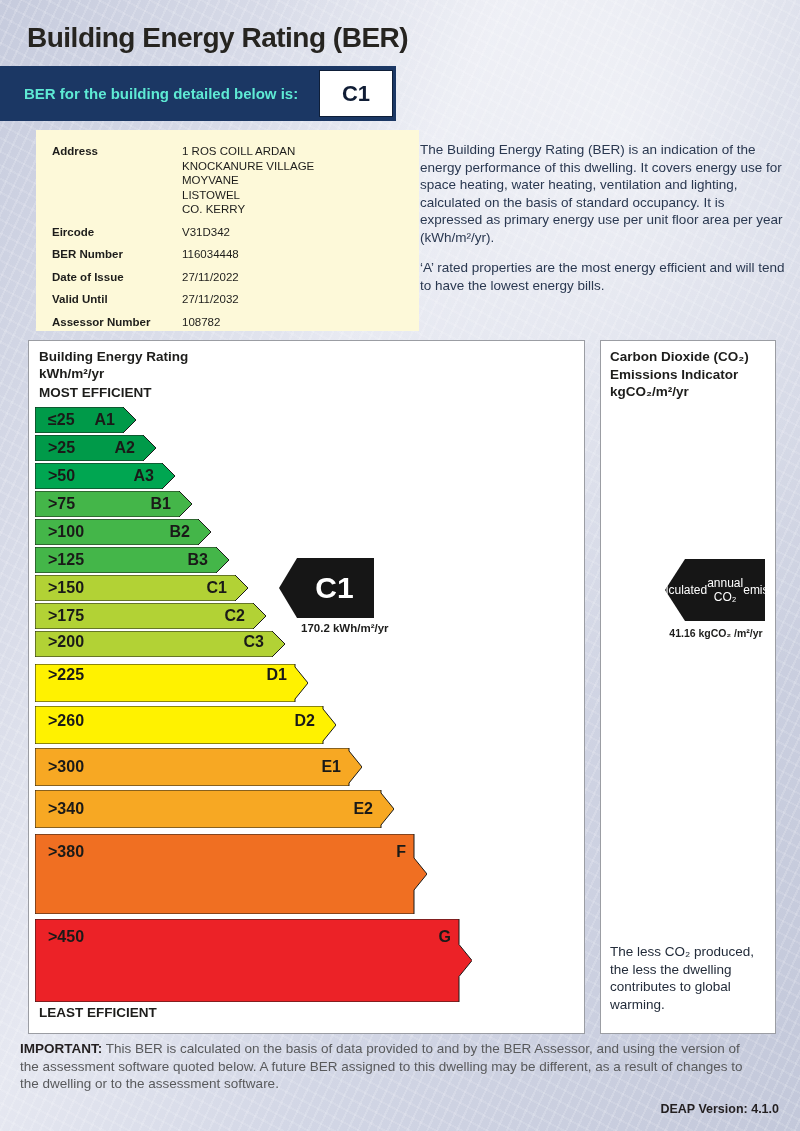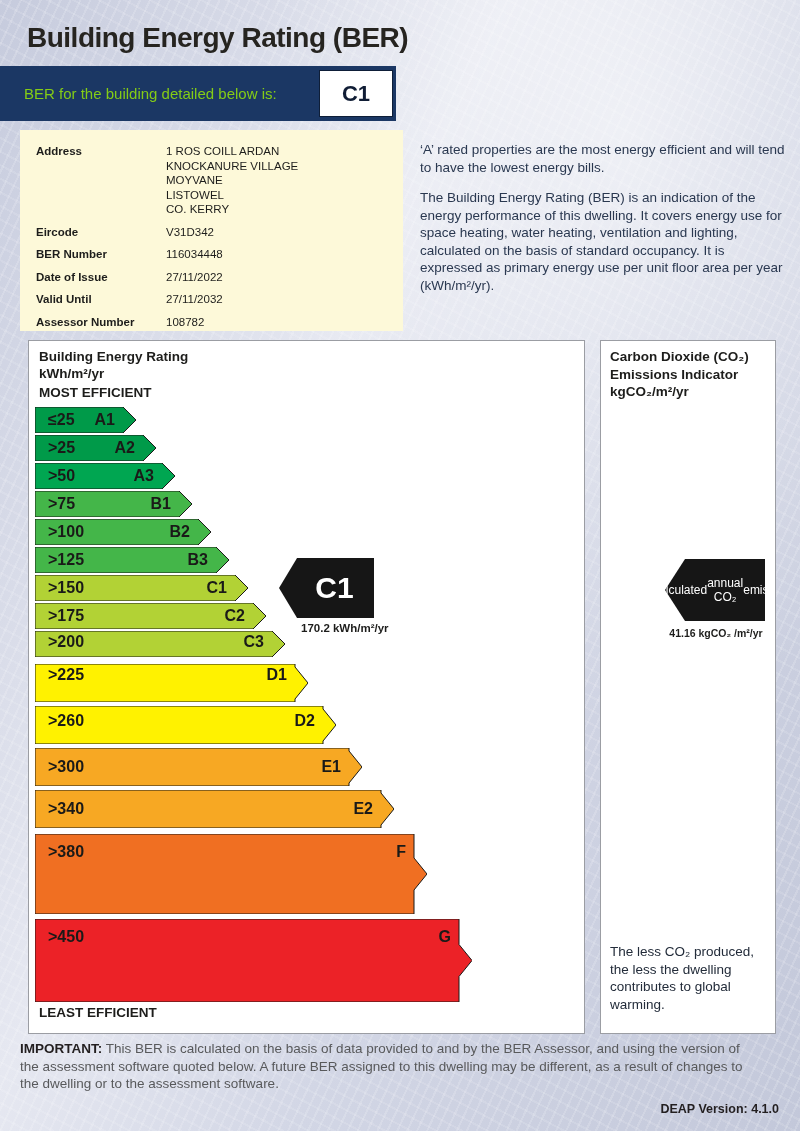--- a/index.html
+++ b/index.html
@@ -9,26 +9,26 @@
     background:
       radial-gradient(ellipse at 78% 12%, rgba(255,255,255,0.55), rgba(255,255,255,0) 42%),
       repeating-linear-gradient(115deg, rgba(255,255,255,0.16) 0 2px, rgba(255,255,255,0) 2px 9px),
       repeating-linear-gradient(28deg, rgba(255,255,255,0.12) 0 2px, rgba(255,255,255,0) 2px 12px),
       linear-gradient(115deg,#c6cbdd 0%,#e6e8f1 38%,#d2d6e5 62%,#c3c8da 100%);
   }
   .abs{position:absolute;}
   
   #page-title{left:27px;top:22px;font-size:28px;font-weight:bold;color:#262420;letter-spacing:-0.5px;}
   #ber-banner{left:0;top:66px;width:396px;height:55px;background:#1b3764;}
-  #ber-banner-label{left:24px;top:0;height:38px;line-height:55px;color:#84cc16;font-size:15px;font-weight:400;}
+  #ber-banner-label{left:24px;top:0;height:38px;line-height:55px;color:#5eead4;font-size:15px;font-weight:700;}
   #ber-rating-box{right:3px;top:4px;bottom:4px;width:72px;background:#ffffff;border:1px solid #0e1e38;
     display:flex;align-items:center;justify-content:center;}
   #ber-rating-value{font-size:22px;font-weight:bold;color:#101d35;}
   
-  #details-panel{left:20px;top:130px;width:383px;height:201px;background:#fdf9d9;padding:14px 0 0 16px;box-sizing:border-box;}
+  #details-panel{left:36px;top:130px;width:383px;height:201px;background:#fdf9d9;padding:14px 0 0 16px;box-sizing:border-box;}
   .detail-row{display:flex;margin-bottom:8px;}
   .detail-label{width:130px;flex:0 0 130px;font-size:11.5px;font-weight:bold;color:#1d1d1b;line-height:14.5px;}
   .detail-value{font-size:11.5px;color:#1d1d1b;line-height:14.5px;white-space:pre-line;}
   
   #description{left:420px;top:141px;width:368px;font-size:13.5px;line-height:17.5px;color:#2a3850;}
   #description p{margin:0 0 13px 0;}
   
   #ber-scale-panel{left:28px;top:340px;width:557px;height:694px;background:#ffffff;border:1px solid #9b9da3;box-sizing:border-box;text-align:right;}
   .scale-head{left:10px;font-size:13.5px;font-weight:bold;color:#1d1d1b;line-height:17px;}
   #ber-scale-title{top:7px;}
@@ -113,22 +113,22 @@
           <div class="detail-value">108782</div>
         </div>
         <div class="detail-row">
           <div class="detail-label">Assessor Company No</div>
           <div class="detail-value">108781</div>
         </div>
       </div>
   </div>
 
   <div id="description" class="abs">
+    <p>The Building Energy Rating (BER) is an indication of the energy performance of this dwelling.  It covers energy use for space heating, water heating, ventilation and lighting, calculated on the basis of standard occupancy. It is expressed as primary energy use per unit floor area per year (kWh/m²/yr).</p>
     <p>‘A’ rated properties are the most energy efficient and will tend to have the lowest energy bills.</p>
-    <p>The Building Energy Rating (BER) is an indication of the energy performance of this dwelling.  It covers energy use for space heating, water heating, ventilation and lighting, calculated on the basis of standard occupancy. It is expressed as primary energy use per unit floor area per year (kWh/m²/yr).</p>
   </div>
 
   <div id="ber-scale-panel" class="abs">
     <div id="ber-scale-title" class="abs scale-head">Building Energy Rating</div>
     <div id="ber-scale-unit" class="abs scale-head">kWh/m²/yr</div>
     <div id="most-efficient-label" class="abs scale-head">MOST EFFICIENT</div>
     <div id="ber-bars" class="abs">
         <div class="band" style="top: 66px; width: 101px; height: 26px;">
           <svg width="101" height="26">
             <polygon points="0,0 88,0 101,13 88,26 0,26" fill="#009a49" stroke="#1a1a18" stroke-width="1"></polygon>

